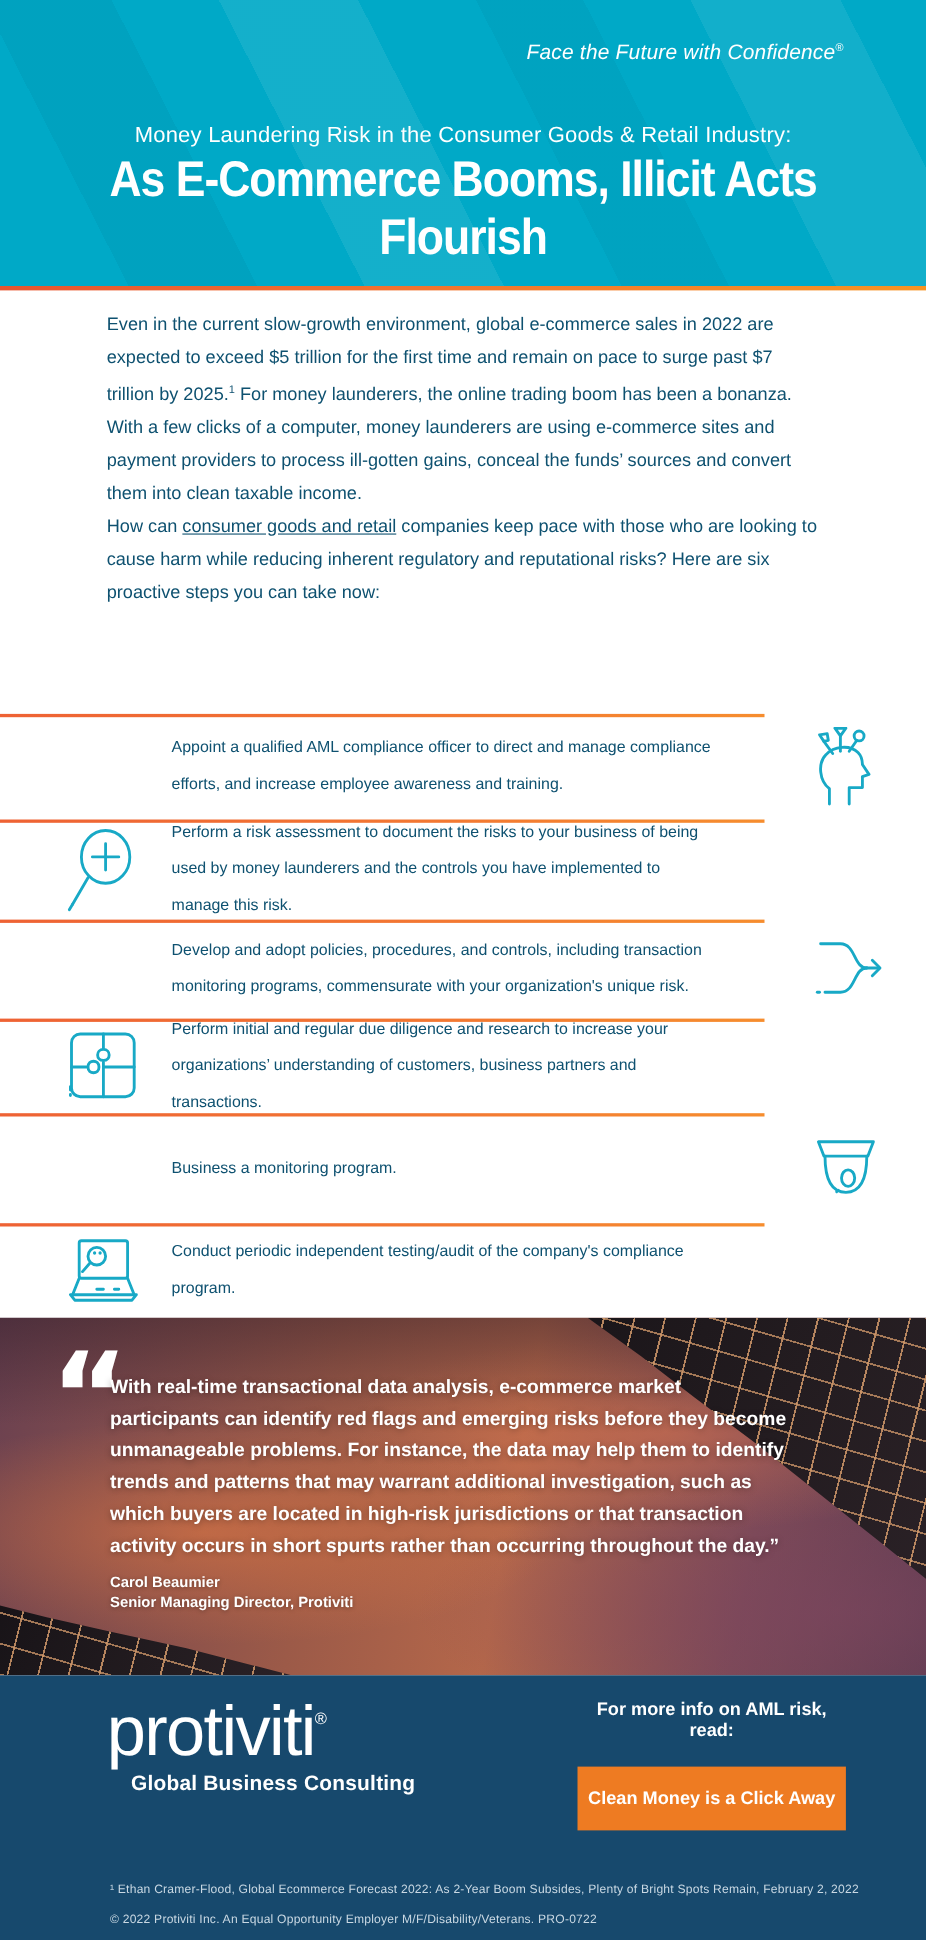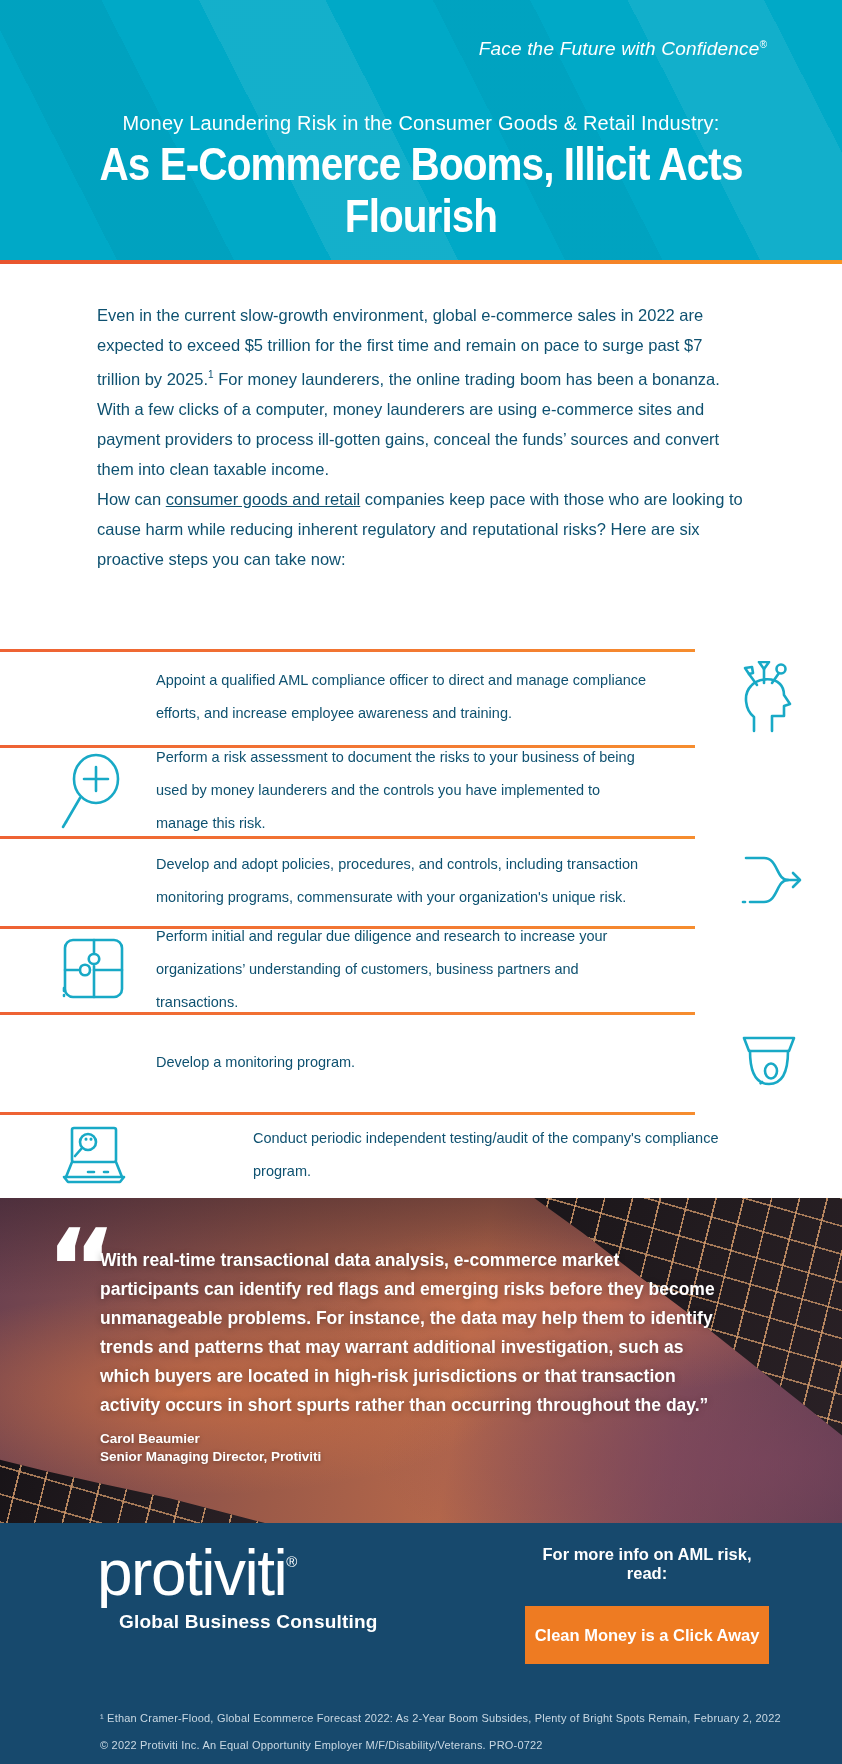--- a/index.html
+++ b/index.html
@@ -15,37 +15,37 @@
       linear-gradient(63deg, transparent 58%, rgba(0,50,70,0.05) 58%, rgba(0,50,70,0.05) 68%, transparent 68%),
       linear-gradient(63deg, transparent 78%, rgba(255,255,255,0.07) 78%, rgba(255,255,255,0.07) 92%, transparent 92%);
   }
   .tagline { position:absolute; top:38px; right:75px; color:#ffffff; font-style:italic; font-size:19px; letter-spacing:0.2px; }
   .tagline sup { font-size:10px; }
   .header-subtitle { position:absolute; top:112px; width:100%; text-align:center; color:#ffffff; font-size:20px; font-weight:400; letter-spacing:0.2px; }
   .header-title { position:absolute; top:140px; width:100%; text-align:center; color:#ffffff; font-size:44px; font-weight:700; letter-spacing:-1px; transform:scale(0.92,1.04); }
   .header-line { width:100%; height:4px; background:linear-gradient(90deg,#e8542e 0%, #f2732e 45%, #f79422 100%); }
 
   
-  .intro { position:relative; width:100%; height:385px; padding:36px 95px 0 97px; color:#0e5170; }
+  .intro { position:relative; width:100%; height:385px; padding:16px 95px 0 97px; color:#0e5170; }
   .intro p { font-size:16.5px; line-height:30px; }
   .intro .p2 { }
   .intro sup { font-size:10px; vertical-align:super; }
   .intro a { color:#0e5170; text-decoration:underline; cursor:pointer; }
 
   
   .steps { position:relative; width:100%; }
   .step { position:relative; width:100%; display:flex; align-items:center; }
   .step::before { content:""; position:absolute; top:0; left:0; width:695px; height:3px;
     background:linear-gradient(90deg,#ee6234 0%, #f37932 60%, #f68d2e 100%); }
   .step:nth-of-type(1){ height:96px; }
   .step:nth-of-type(2){ height:91px; }
   .step:nth-of-type(3){ height:90px; }
   .step:nth-of-type(4){ height:86px; }
   .step:nth-of-type(5){ height:100px; }
-  .step:nth-of-type(6){ height:86px;justify-content:center; }
+  .step:nth-of-type(6){ height:86px; }
   .step-text { margin-left:156px; width:492px; color:#0e5170; font-size:14.5px; line-height:33px; }
   .icon-left { position:absolute; left:60px; top:50%; transform:translateY(-50%); }
   .icon-right { position:absolute; left:740px; top:50%; transform:translateY(-50%); }
   .icon-svg { display:block; }
 
   
   .quote-section { position:relative; width:100%; height:325px; overflow:hidden;
     background:
       linear-gradient(180deg, rgba(42,26,38,0.45) 0%, rgba(42,26,38,0) 30%),
       radial-gradient(55% 45% at 22% 60%, rgba(233,124,66,0.55), rgba(233,124,66,0) 70%),
@@ -149,21 +149,21 @@
           <rect x="5" y="4" width="57" height="57" rx="8"></rect>
           <path d="M34 4 V18 C27 18 27 28 34 28 C41 28 41 18 34 18 M34 28 V61"></path>
           <path d="M5 34 H20 C20 27 30 27 30 34 C30 41 20 41 20 34 M34 34 H62"></path>
           <path d="M4 52 V60" stroke-dasharray="3 4"></path>
         </svg>
       </div>
       <div class="step-text">Perform initial and regular due diligence and research to increase your organizations’ understanding of customers, business partners and transactions.</div>
     </div>
 
     <div class="step">
-      <div class="step-text">Develop a monitoring program.</div>
+      <div class="step-text">Business a monitoring program.</div>
       <div class="icon-right">
         <svg class="icon-svg" width="58" height="56" viewBox="0 0 58 56" fill="none" stroke="#18a9c6" stroke-width="2.6" stroke-linecap="round" stroke-linejoin="round">
           <path d="M4 4 H54 L49 17 H9 Z"></path>
           <path d="M10 17 C10 38 16 50 29 50 C42 50 48 38 48 17"></path>
           <ellipse cx="31" cy="37" rx="6" ry="7.5"></ellipse>
           <path d="M22 48 L20 50" stroke-dasharray="2 4"></path>
         </svg>
       </div>
     </div>
 

